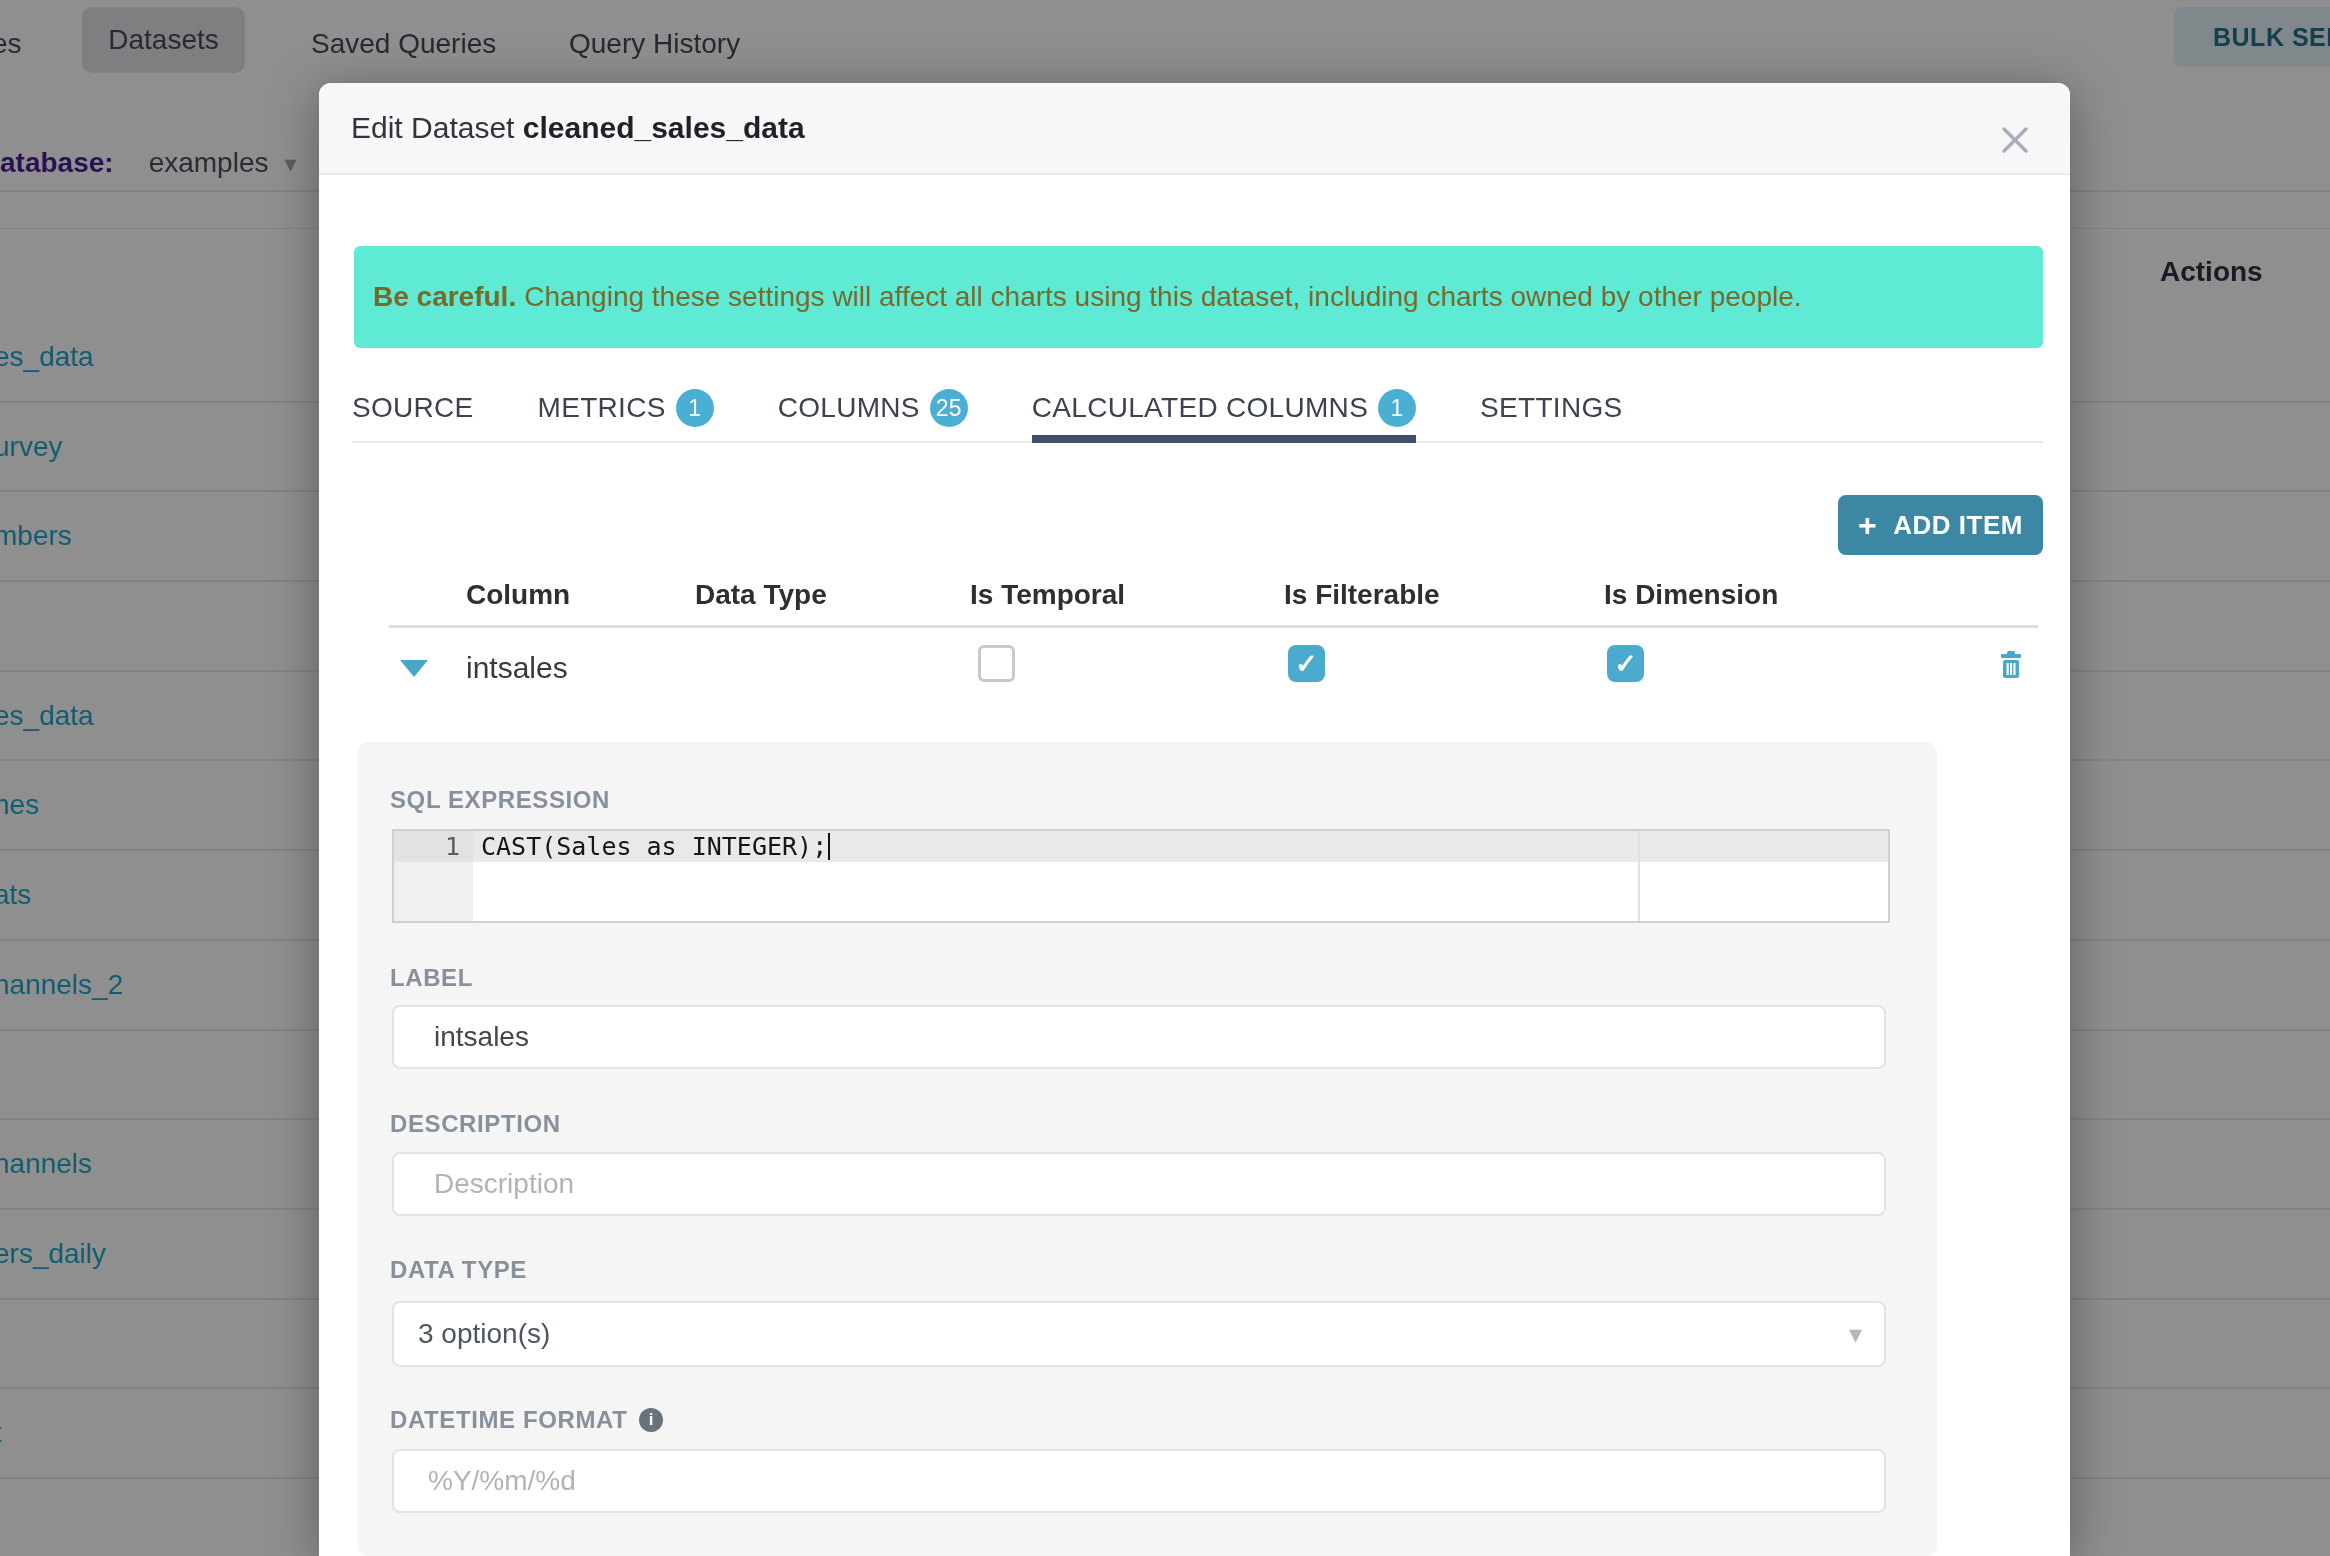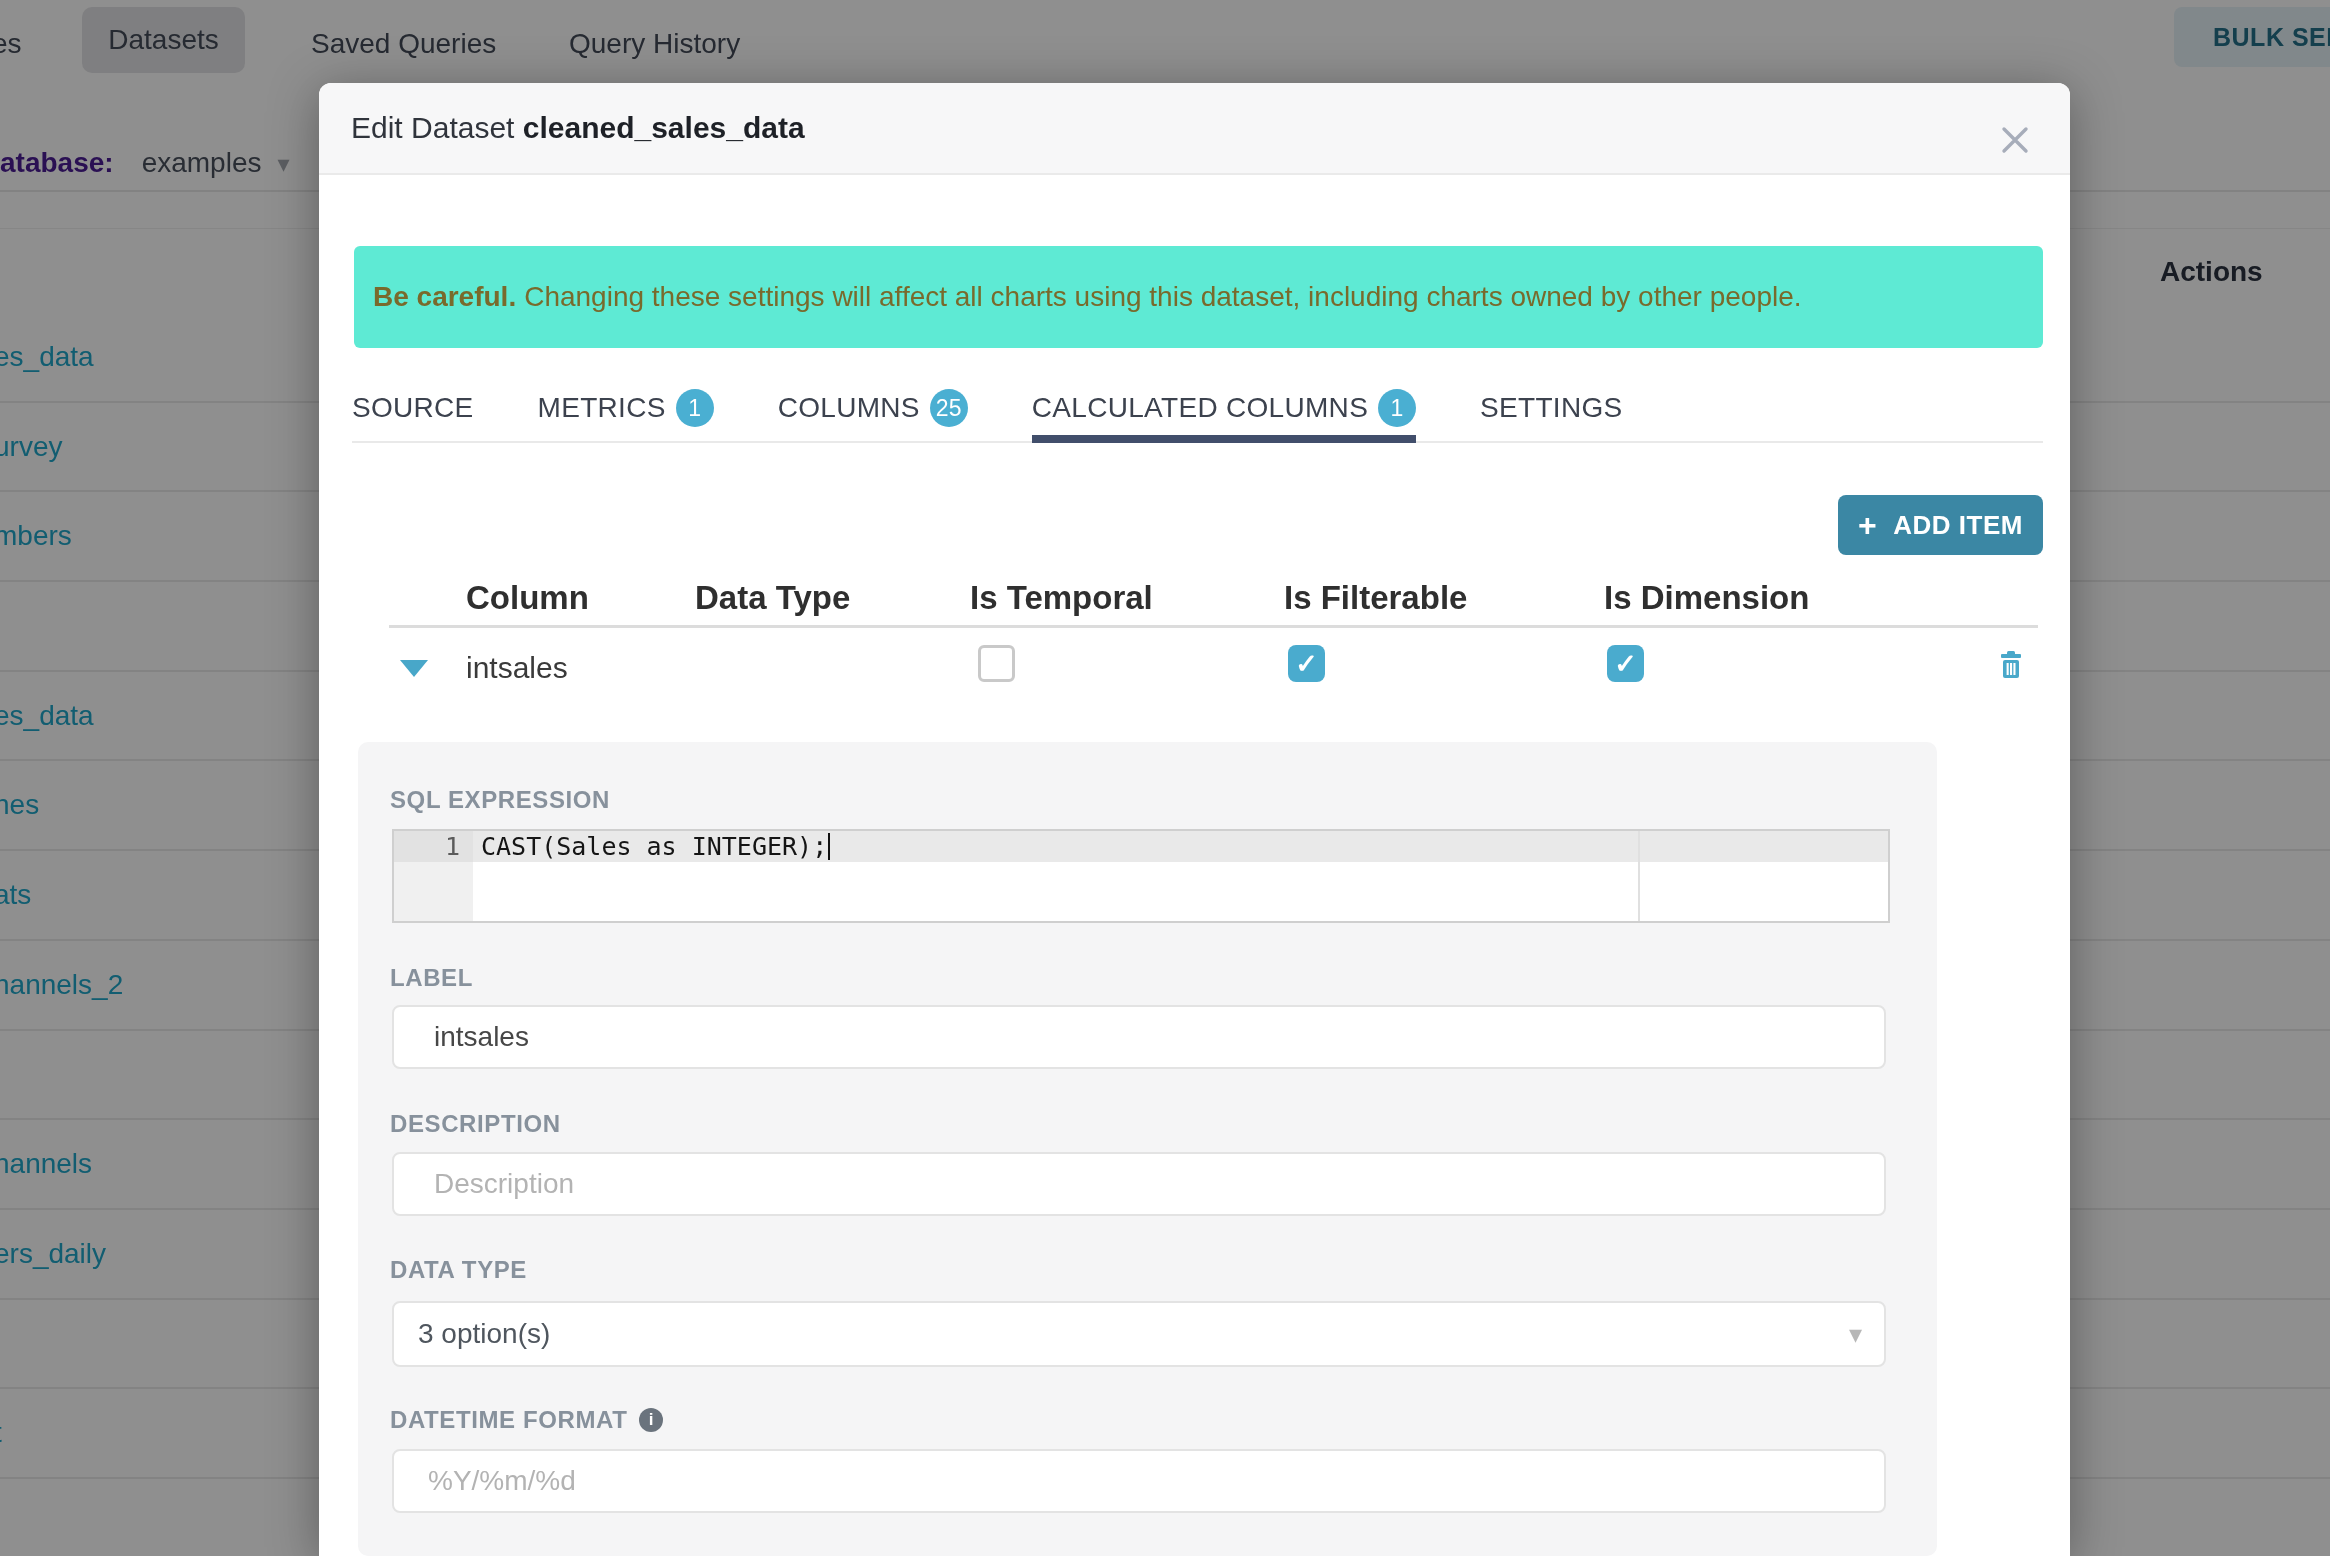--- a/index.html
+++ b/index.html
@@ -11,21 +11,21 @@
   .nav-item{font-size:28px;color:#454c59;}
   #nav-es{left:-8px;top:28px;}
   #nav-datasets{left:82px;top:7px;width:163px;height:66px;background:#e3e3e6;border-radius:10px;
     display:flex;align-items:center;justify-content:center;color:#3f4550;}
   #nav-saved{left:311px;top:28px;}
   #nav-history{left:569px;top:28px;}
   #bulk-btn{left:2174px;top:7px;height:60px;width:220px;background:#e7f3f8;border-radius:8px;
     color:#25708a;font-weight:700;font-size:25px;display:flex;align-items:center;padding-left:39px;letter-spacing:.5px;}
   #db-bar{left:0;top:147px;font-size:28px;}
   #db-label{font-weight:700;color:#4c1d95;}
-  #db-value{color:#4a515e;margin-left:28px;}
+  #db-value{color:#4a515e;margin-left:35px;}
   #db-caret{color:#a3a7ad;font-size:24px;margin-left:16px;}
   #div-1{left:0;top:190px;width:2330px;height:2px;background:#e8e8e8;}
   #div-2{left:0;top:228px;width:2330px;height:1px;background:#efefef;}
   #actions-header{left:2160px;top:256px;font-size:28px;font-weight:600;color:#2c3340;}
   #bg-rows{left:0;top:313px;width:2330px;}
   .bg-row{height:87.7px;border-bottom:2px solid #e9e9e9;display:flex;align-items:center;}
   .bg-link{color:#20a7c9;font-size:28px;margin-left:-6px;text-decoration:none;}
   
   #overlay{position:absolute;inset:0;background:rgba(0,0,0,0.44);}
   
@@ -42,21 +42,21 @@
   #banner b{margin-right:8px;}
   #tabs{left:33px;top:292px;width:1691px;height:66px;border-bottom:2px solid #e9e9e9;
     display:flex;column-gap:64px;align-items:center;}
   .tab{display:flex;align-items:center;height:100%;position:relative;font-size:28px;color:#3c424e;letter-spacing:.3px;cursor:pointer;}
   .tab-badge{width:38px;height:38px;border-radius:50%;background:#4aafd2;color:#fff;font-size:23px;
     display:flex;align-items:center;justify-content:center;margin-left:10px;}
   .tab.active::after{content:"";position:absolute;left:0;right:0;bottom:-2px;height:8px;background:#414e6b;}
   #add-item-btn{left:1519px;top:412px;width:205px;height:60px;background:#3b87a4;border-radius:8px;
     color:#fff;display:flex;align-items:center;justify-content:center;font-size:26px;font-weight:600;letter-spacing:.5px;cursor:pointer;}
   #add-item-btn .plus{font-size:32px;font-weight:700;margin-right:16px;}
-  .th{position:absolute;top:496px;font-size:33px;font-weight:600;color:#2f2f2f;}
+  .th{position:absolute;top:496px;font-size:28px;font-weight:600;color:#2f2f2f;}
   .th0{left:147px;} .th1{left:376px;} .th2{left:651px;} .th3{left:965px;} .th4{left:1285px;}
   #hdr-divider{left:70px;top:542px;width:1649px;height:3px;background:#dcdcdc;}
   #row-caret{left:81px;top:577px;width:0;height:0;border-left:14px solid transparent;
     border-right:14px solid transparent;border-top:17px solid #48a7c9;cursor:pointer;}
   #row-colname{left:147px;top:568px;font-size:30px;color:#3a3a3a;}
   .cb{position:absolute;top:562px;width:37px;height:37px;box-sizing:border-box;cursor:pointer;}
   .cb.unchecked{background:#fff;border:3px solid #c9c9c9;border-radius:6px;}
   .cb.checked{background:#4aabce;border-radius:8px;display:flex;align-items:center;justify-content:center;
     color:#fff;font-size:27px;font-weight:700;}
   #cb-temporal{left:659px;} #cb-filterable{left:969px;} #cb-dimension{left:1288px;}

